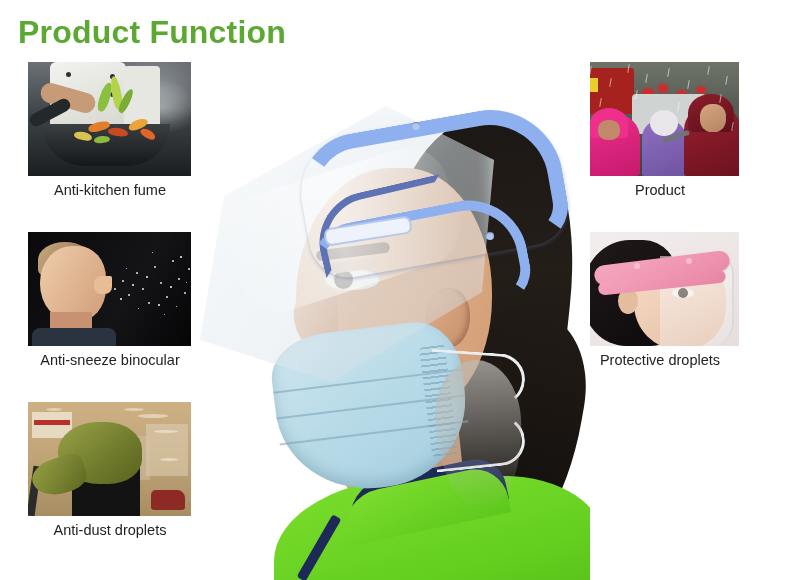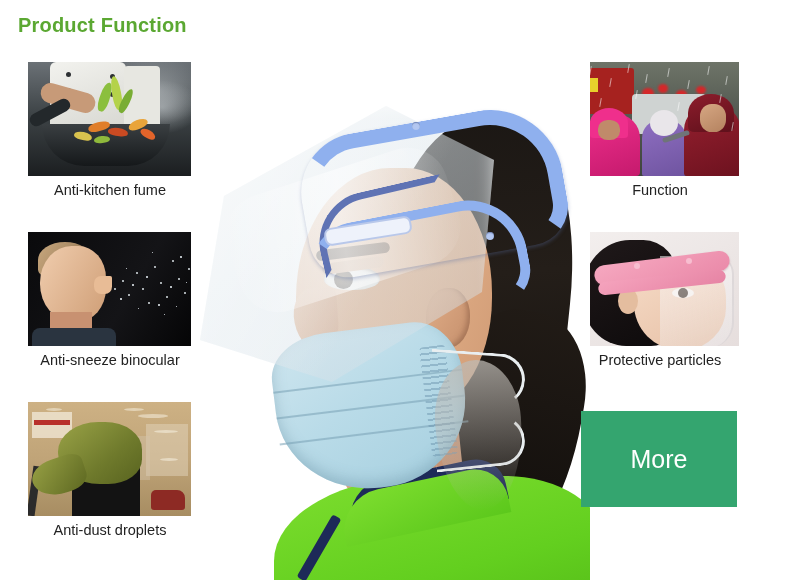--- a/index.html
+++ b/index.html
@@ -8,21 +8,21 @@
     background:#ffffff;
     font-family:"Liberation Sans",sans-serif;
     overflow:hidden;
     position:relative;
   }
   .page{position:relative;width:788px;height:580px;}
 
   
   .page-title{
     position:absolute;left:18px;top:14px;
-    font-size:20px;font-weight:bold;
+    font-size:32px;font-weight:bold;
     color:#5ba832;
     letter-spacing:0.2px;
     white-space:nowrap;
   }
 
   
   .col{position:absolute;width:200px;}
   .col-left{left:10px;top:56px;}
   .col-right{left:568px;top:56px;}
 
@@ -429,41 +429,41 @@
           <div class="rain" style="left:132px;top:4px;"></div>
           <div class="rain" style="left:150px;top:14px;"></div>
           <div class="rain" style="left:24px;top:36px;"></div>
           <div class="rain" style="left:60px;top:28px;"></div>
           <div class="rain" style="left:102px;top:40px;"></div>
           <div class="rain" style="left:144px;top:32px;"></div>
           <div class="rain" style="left:6px;top:60px;"></div>
           <div class="rain" style="left:156px;top:60px;"></div>
         </div>
       </div>
-      <div class="caption">Function</div>
+      <div class="caption">Product</div>
     </div>
 
     <div class="feature" style="top:170px;">
       <div class="thumb">
         <div class="scene">
           <div class="b-bg"></div>
           <div class="b-hair"></div>
           <div class="b-face"></div>
           <div class="b-ear"></div>
           <div class="b-brow"></div>
           <div class="b-eye"></div>
           <div class="b-iris"></div>
           <div class="b-visor"></div>
           <div class="b-band"></div>
           <div class="b-band2"></div>
           <div class="b-stud" style="left:58px;top:31px;"></div>
           <div class="b-stud" style="left:110px;top:26px;"></div>
         </div>
       </div>
-      <div class="caption">Protective particles</div>
+      <div class="caption">Protective droplets</div>
     </div>
 
   </div>
 
   <div class="hero">
     <div class="hero-stage">
       <div class="hair-back"></div>
       <div class="hair-tail"></div>
       <div class="neck"></div>
       <div class="face"></div>
@@ -495,15 +495,14 @@
       <div class="band-dark"></div>
       <div class="band-top"></div>
       <div class="band-low"></div>
       <div class="band-clip"></div>
       <div class="band-stud" style="left:214px;top:62px;"></div>
       <div class="band-stud" style="left:288px;top:172px;"></div>
       <div class="hair-wisp"></div>
     </div>
   </div>
 
-  <button class="more-btn">More</button>
 
 </div>
 
 </body></html>

